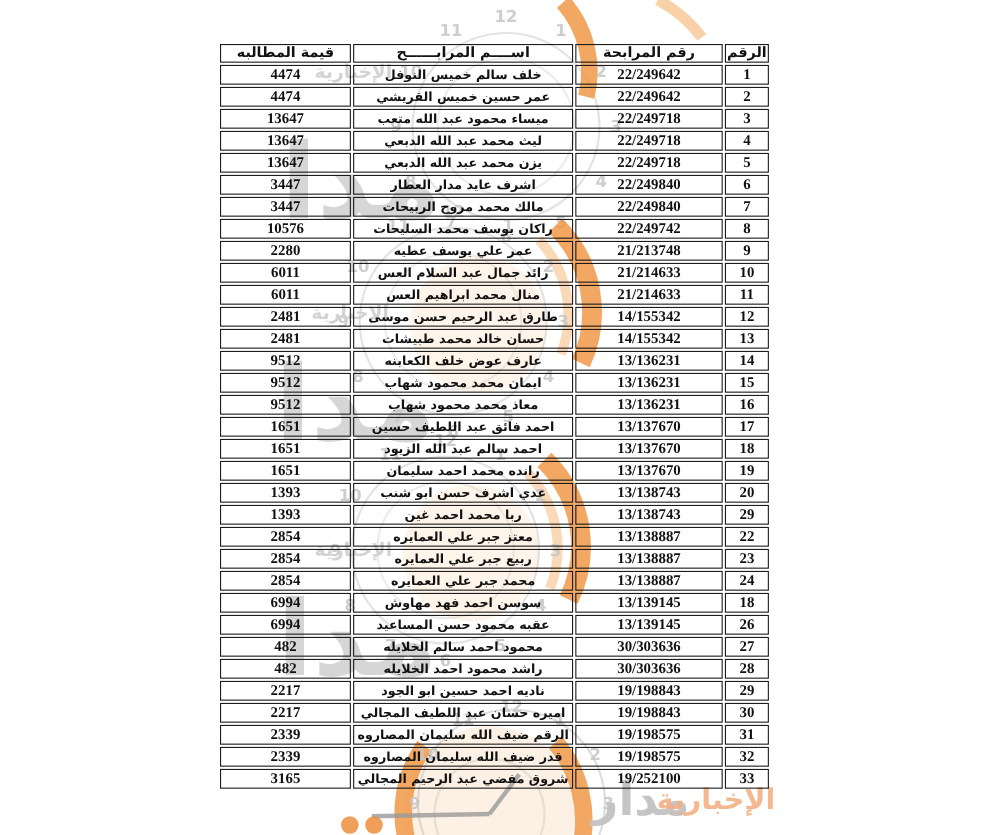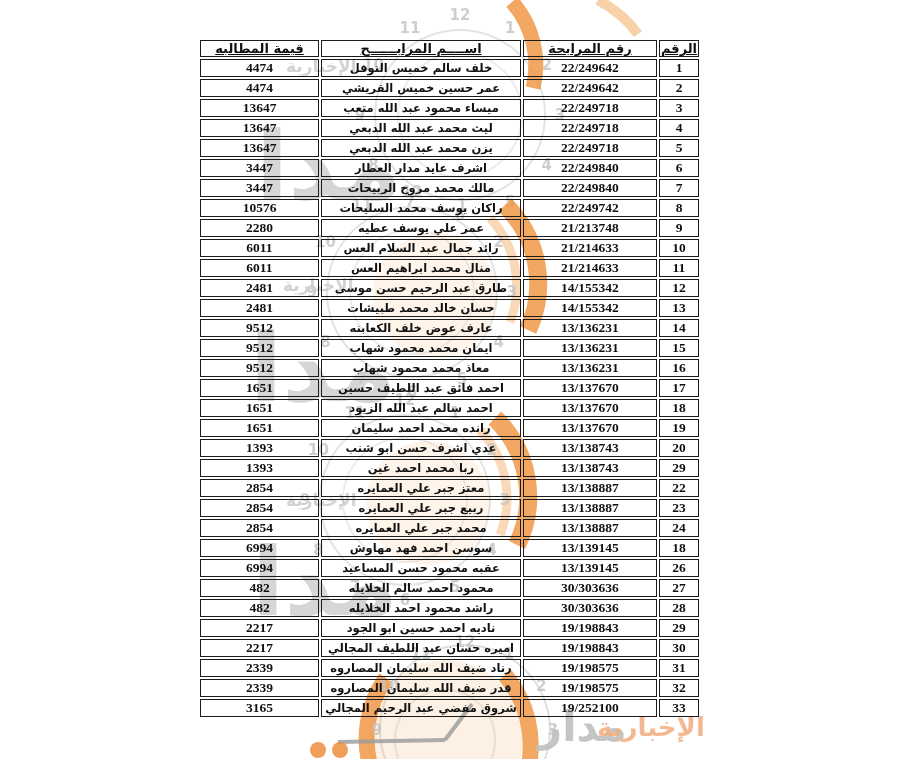--- a/index.html
+++ b/index.html
@@ -21,21 +21,21 @@
            color:#f2b184;opacity:.9;white-space:nowrap;}
   .wm svg{position:absolute;left:0;top:0;}
 
   
   .tbl-wrap{position:absolute;left:198px;top:38px;width:503px;height:666px;}
   table{width:100%;height:100%;border-collapse:separate;border-spacing:2px;
         table-layout:fixed;direction:rtl;}
   th,td{border:1.5px solid #1b1b1b;background:transparent;text-align:center;
         vertical-align:middle;padding:0;overflow:hidden;white-space:nowrap;
         color:#111;}
-  th{font:bold 13px "DejaVu Sans",sans-serif;text-decoration:underline;}
+  th{font:bold 13px "DejaVu Sans",sans-serif;}
   td.c-index,td.c-value,td.c-num{font:bold 13.5px "Liberation Serif","DejaVu Sans",serif;}
   td.c-num{direction:ltr;}
   td.c-name{font:bold 11.5px "DejaVu Sans",sans-serif;}
 </style>
 </head>
 <body>
 
 <div class="page">
 
   <div class="wm">
@@ -328,21 +328,21 @@
     </tr>
           <tr>
       <td class="c-index">30</td>
       <td class="c-num">19/198843</td>
       <td class="c-name">اميره حسان عبد اللطيف المجالي</td>
       <td class="c-value">2217</td>
     </tr>
           <tr>
       <td class="c-index">31</td>
       <td class="c-num">19/198575</td>
-      <td class="c-name">رناد ضيف الله سليمان المصاروه</td>
+      <td class="c-name">الرقم ضيف الله سليمان المصاروه</td>
       <td class="c-value">2339</td>
     </tr>
           <tr>
       <td class="c-index">32</td>
       <td class="c-num">19/198575</td>
       <td class="c-name">قدر ضيف الله سليمان المصاروه</td>
       <td class="c-value">2339</td>
     </tr>
           <tr>
       <td class="c-index">33</td>

